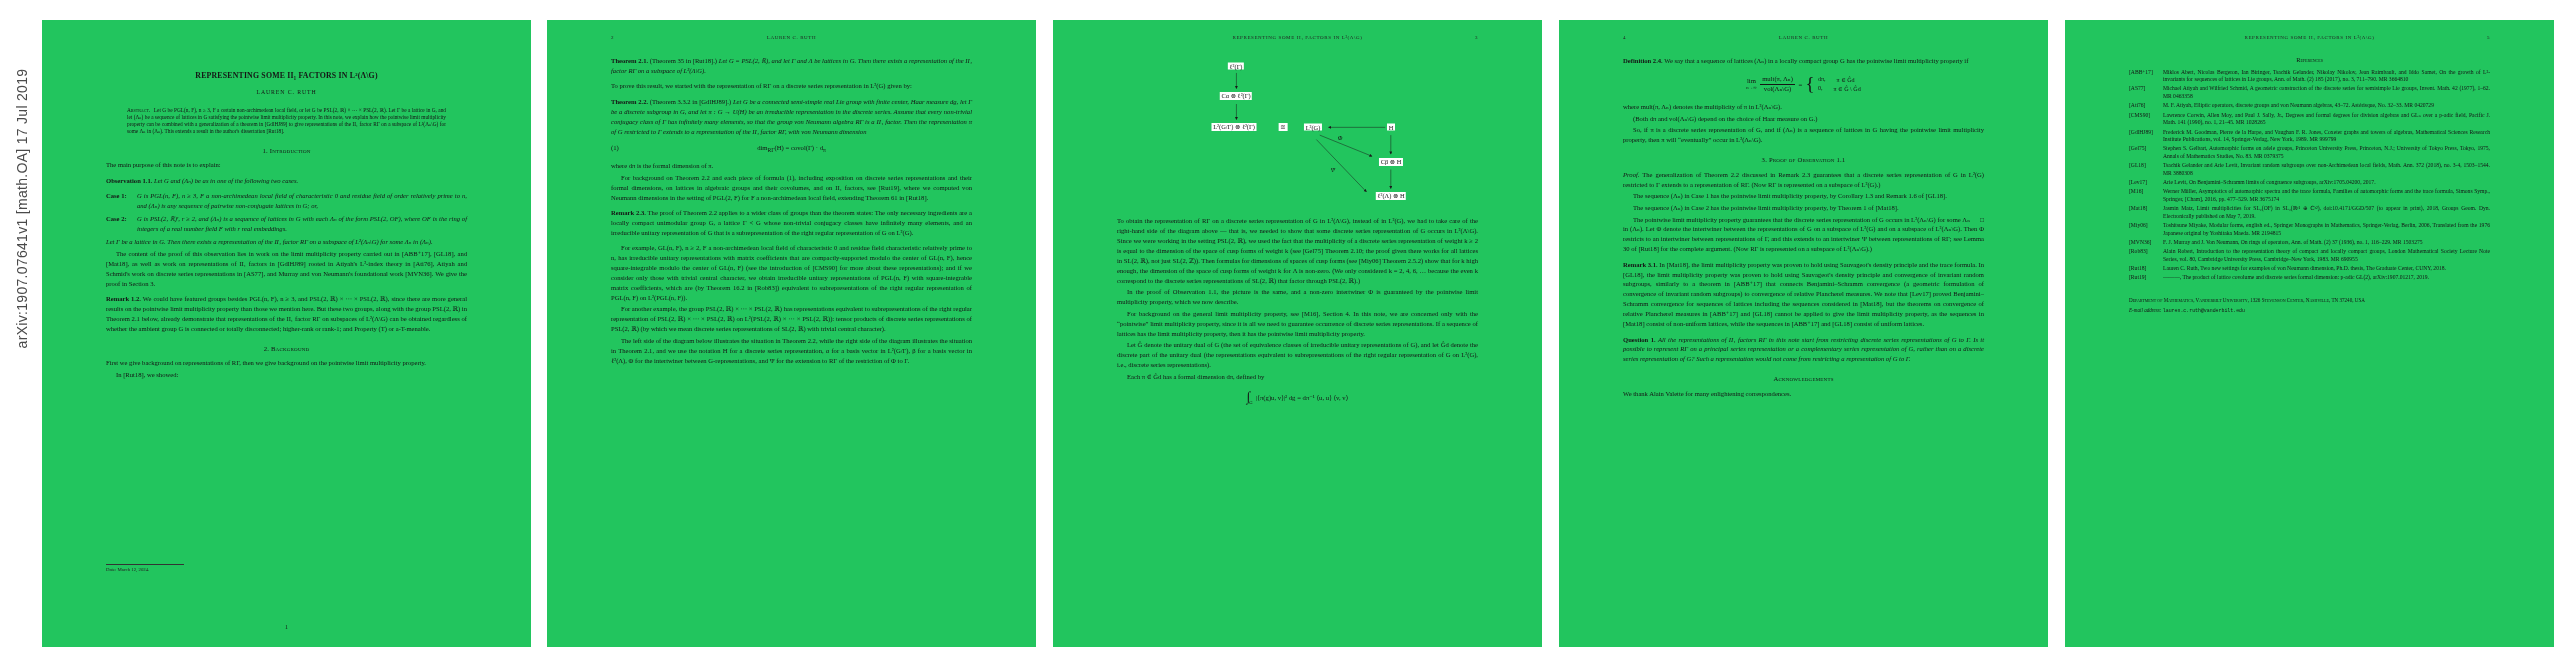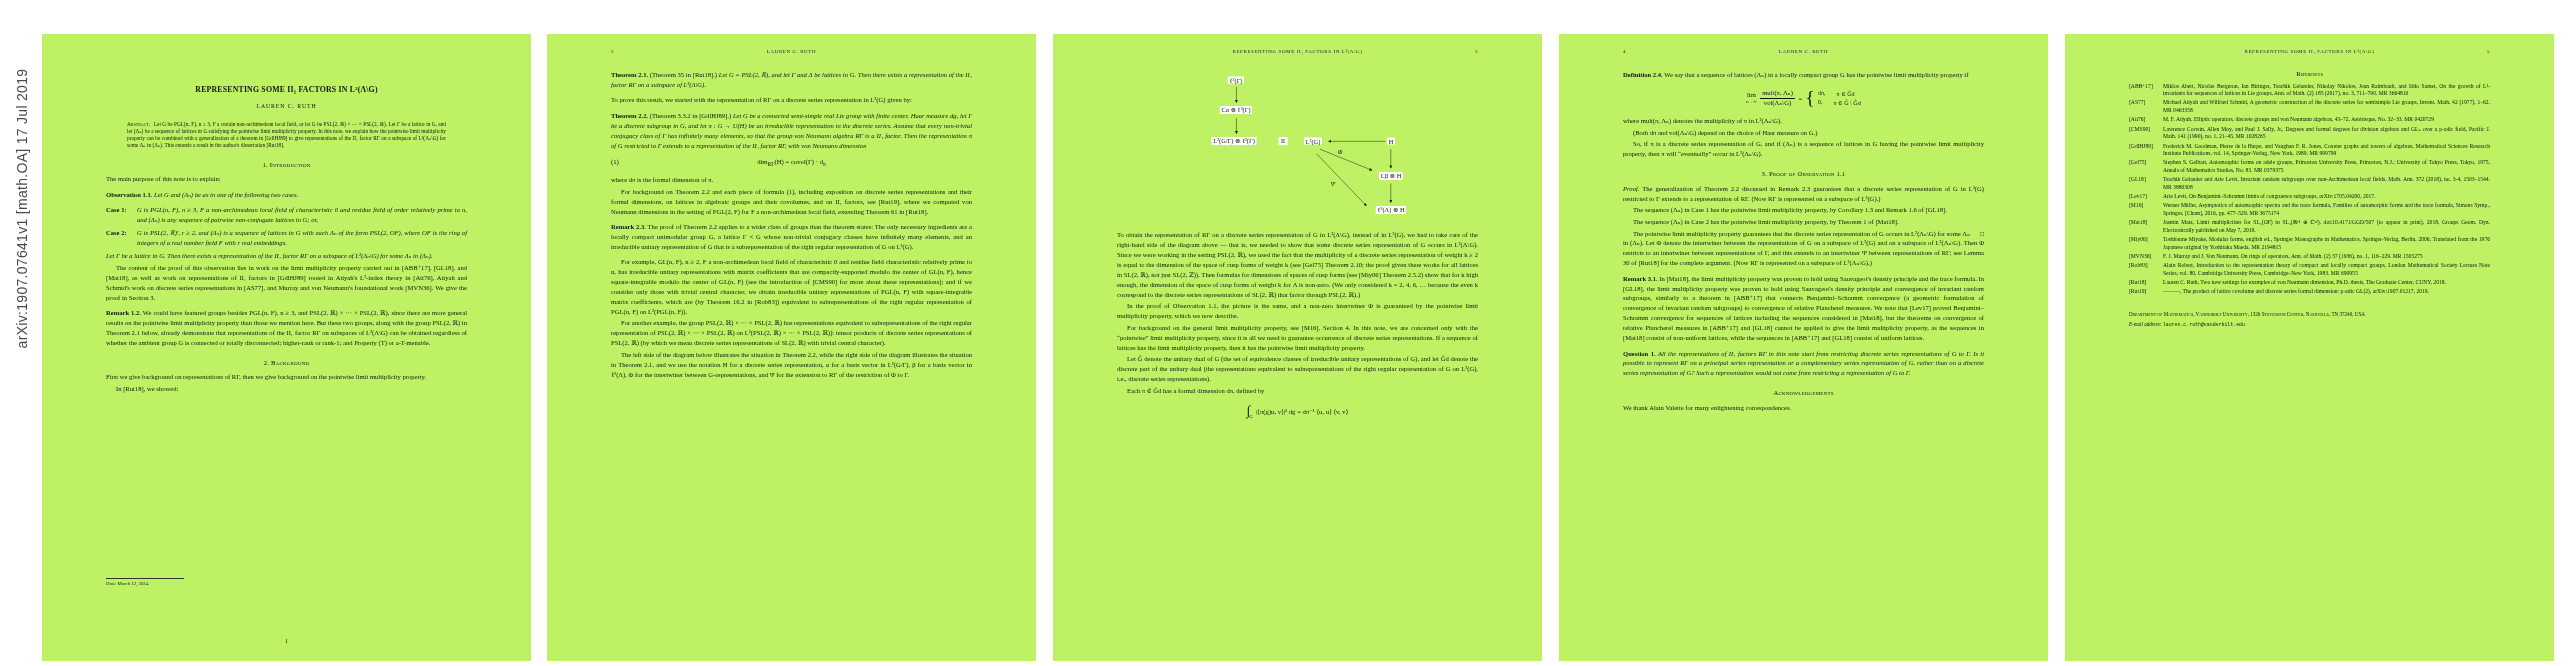--- a/index.html
+++ b/index.html
@@ -3,21 +3,21 @@
 <meta charset="utf-8">
 <style>
   html,body{margin:0;padding:0;width:2576px;height:667px;background:#ffffff;}
   body{position:relative;overflow:hidden;font-family:"Liberation Serif","DejaVu Serif",serif;color:#151515;}
   *{box-sizing:border-box;}
 
   .watermark{position:absolute;left:-132px;top:199px;width:311px;height:19px;transform:rotate(-90deg);
     font-family:"Liberation Sans","DejaVu Sans",sans-serif;font-size:14px;color:#4a4a4a;
     text-align:center;white-space:nowrap;letter-spacing:0.3px;}
 
-  .page{position:absolute;top:34px;width:489px;height:627px;background:#bef264;padding:0 64px;}
+  .page{position:absolute;top:20px;width:489px;height:627px;background:#22c55e;padding:0 64px;}
   .pg1{left:42px;}.pg2{left:547px;}.pg3{left:1053px;}.pg4{left:1559px;}.pg5{left:2065px;}
 
   .running-head{position:absolute;top:14.5px;left:64px;right:64px;display:flex;align-items:baseline;
     font-size:5px;letter-spacing:0.6px;color:#222;}
   .rh-num{width:22px;}
   .rh-num.right{text-align:right;}
   .rh-title{flex:1;text-align:center;}
 
   .content{margin-top:36px;}
 

